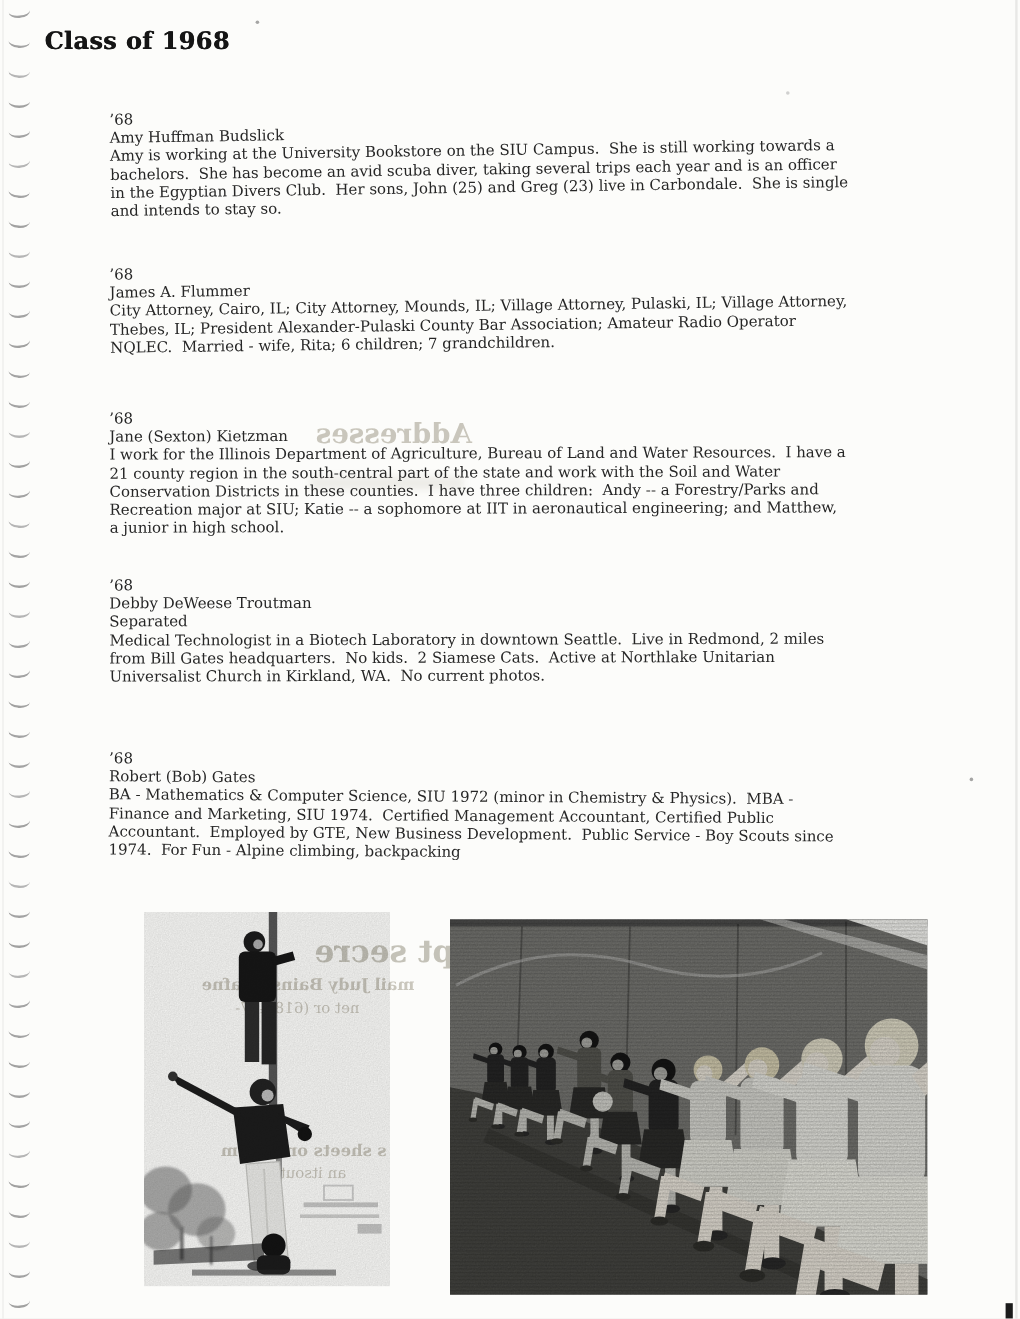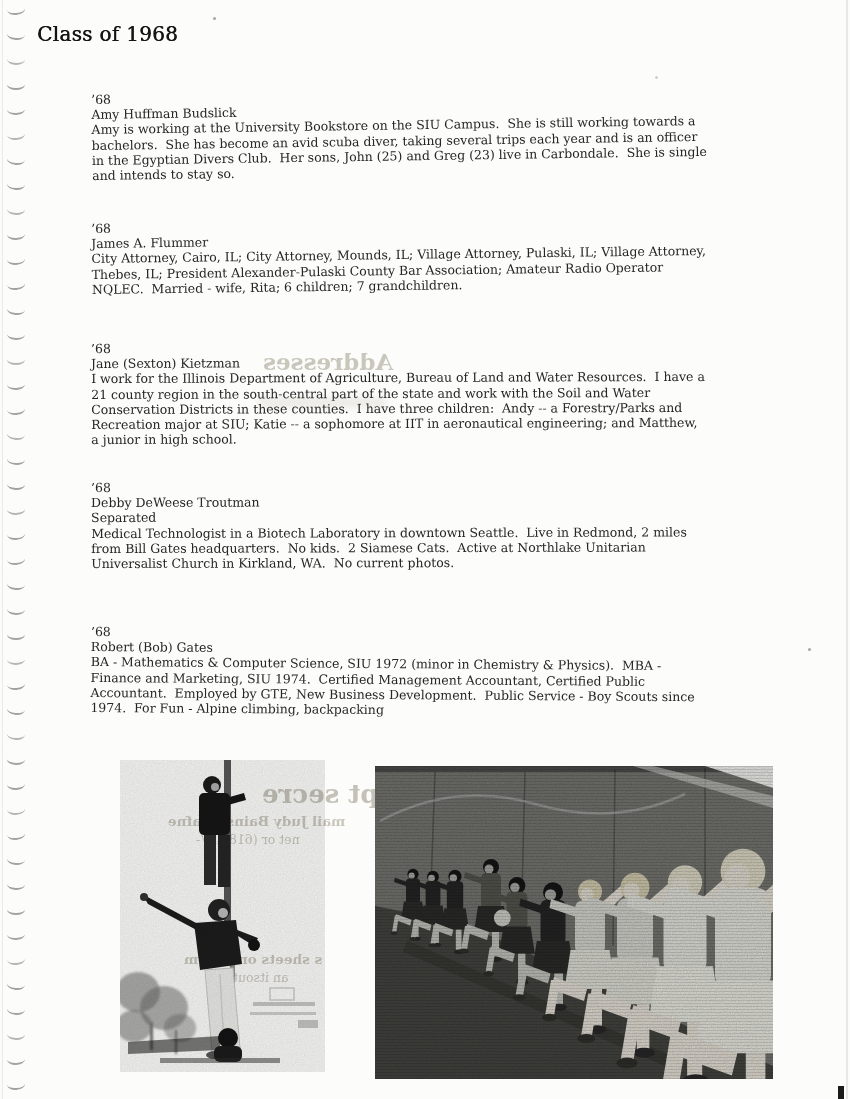--- a/index.html
+++ b/index.html
@@ -13,21 +13,21 @@
   .edge-right{position:absolute;left:846px;top:0;bottom:0;width:2px;background:rgba(0,0,0,.08);z-index:5;}
   .corner-mark{position:absolute;left:838px;top:1086px;width:6px;height:13px;background:#1b1b1b;z-index:6;}
   .speck{position:absolute;width:3px;height:3px;border-radius:50%;background:rgba(60,60,60,.45);z-index:4;}
   
   .binding{position:absolute;left:7px;top:4px;display:flex;flex-direction:column;gap:14px;z-index:6;}
   .binding .ring{display:block;width:18px;height:9px;border-bottom:2.4px solid #949494;
     border-radius:50%;opacity:.85;}
   .binding .ring:nth-child(3n){border-color:#a9a9a9;}
   .binding .ring:nth-child(4n){border-color:#838383;opacity:.75;}
   
-  .title{position:absolute;left:37px;top:22px;margin:0;font-size:20px;font-weight:normal;
+  .title{position:absolute;left:37px;top:22px;margin:0;font-size:20px;font-weight:bold;
     letter-spacing:.3px;color:#151515;z-index:3;text-shadow:.4px 0 0 #151515;}
   
   .entry{position:absolute;left:91px;width:706px;font-size:12.5px;line-height:15.2px;
     transform-origin:left top;z-index:3;}
   .entry .year,.entry .name{white-space:pre;}
   .entry .body{white-space:pre-wrap;}
   .e1{top:92px;transform:rotate(-0.85deg);}
   .e2{top:221px;transform:rotate(-0.75deg);}
   .e3{top:341px;transform:rotate(-0.2deg);}
   .e4{top:480px;transform:rotate(-0.15deg);}

